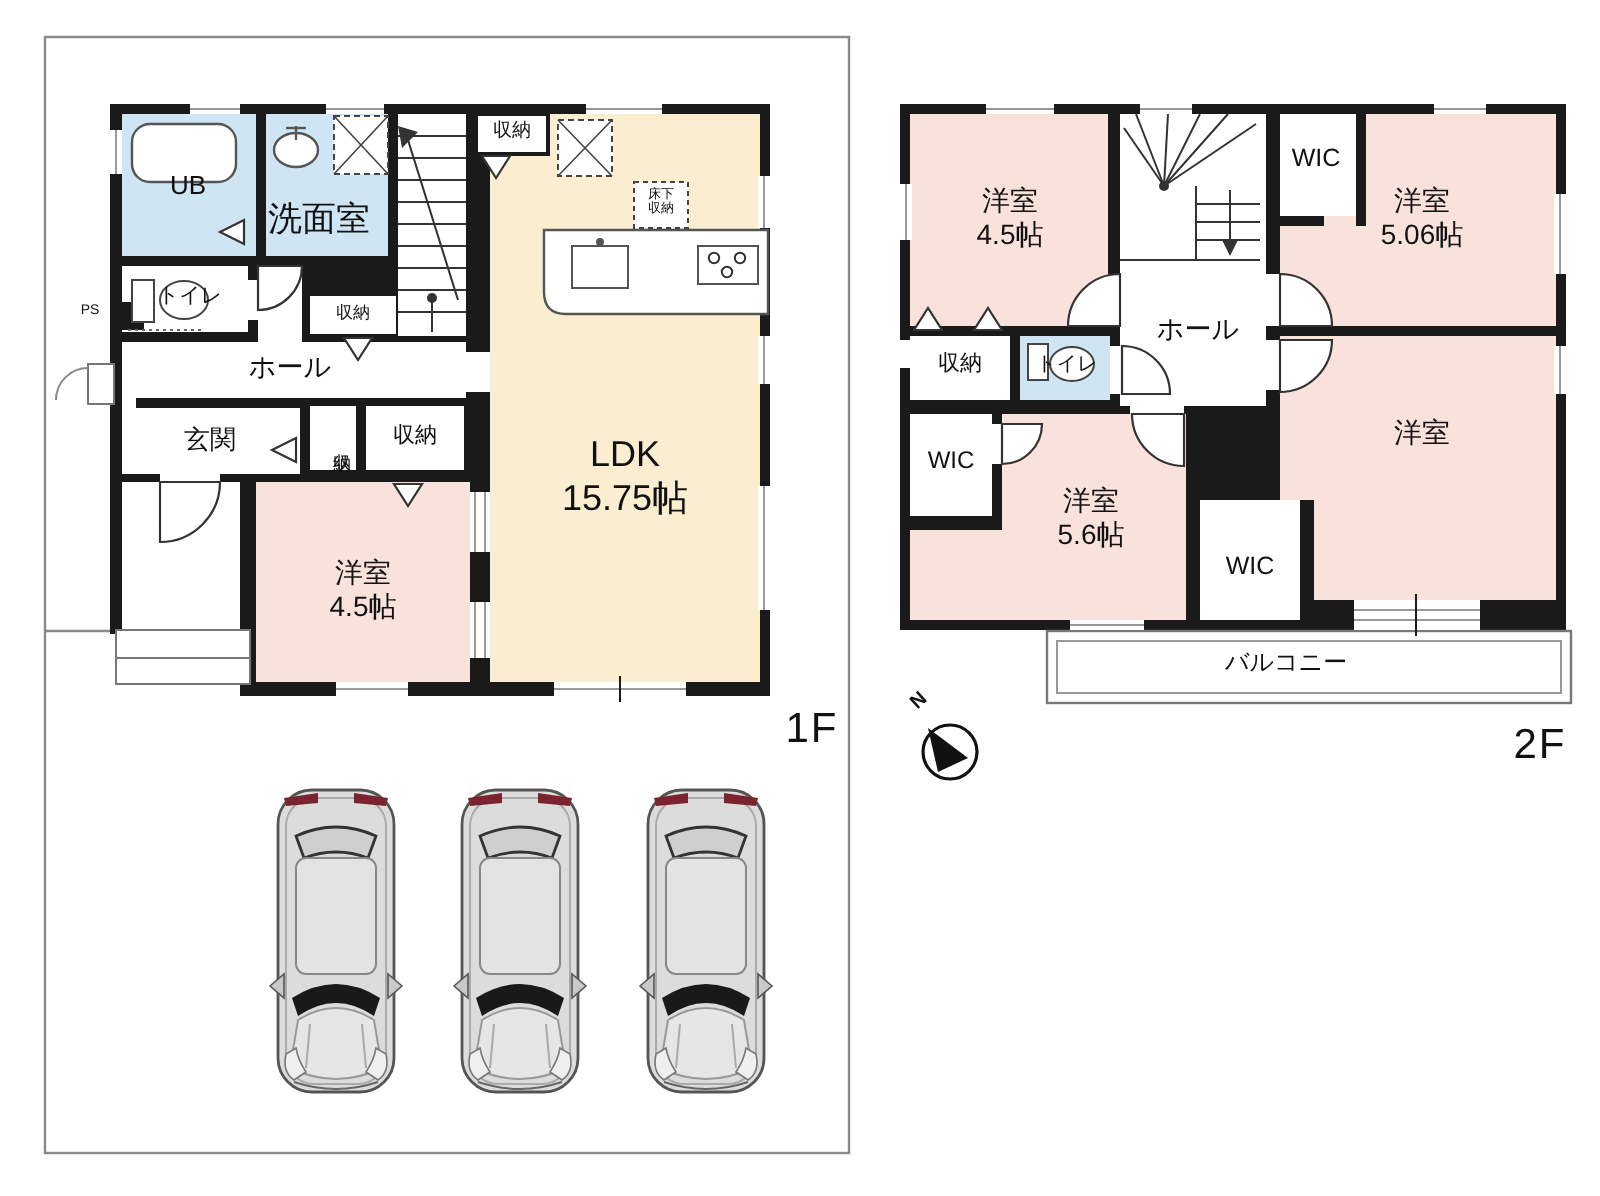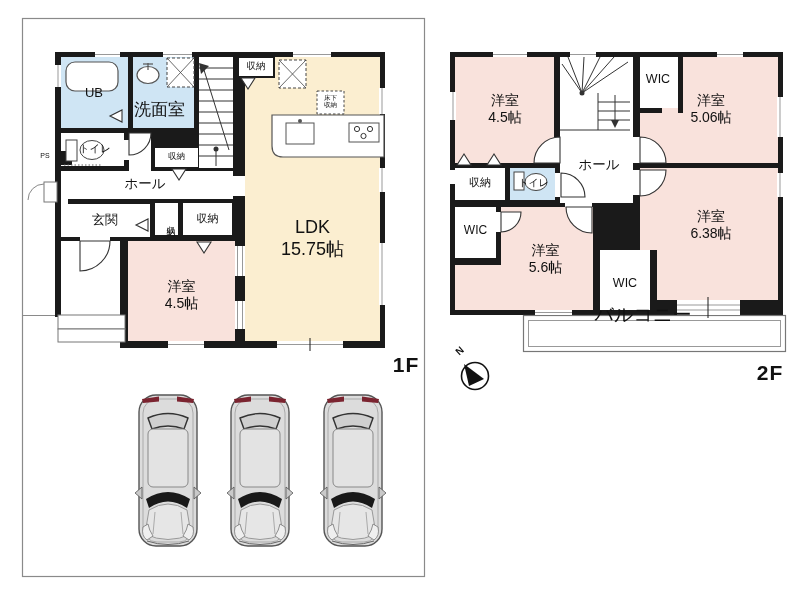--- a/index.html
+++ b/index.html
@@ -2,21 +2,21 @@
 <html><head>
 <meta charset="utf-8">
 <style>
   html,body{margin:0;padding:0;background:#fff;}
   .canvas{position:relative;width:800px;height:598px;background:#fff;overflow:hidden;
           font-family:"Liberation Sans","DejaVu Sans",sans-serif;color:#000;}
   .canvas svg{position:absolute;left:0;top:0;}
   .lbl{position:absolute;text-align:center;line-height:1.2;white-space:nowrap;color:#111;}
   .lbl span{display:block;}
   .v{writing-mode:vertical-rl;text-orientation:upright;letter-spacing:1px;}
-  .fl{font-size:21px;letter-spacing:1px;font-weight:bold;}
+  .fl{font-size:21px;letter-spacing:1px;}
   .north{transform:rotate(-42deg);font-weight:bold;}
 </style>
 </head>
 <body>
 
 <div class="canvas">
 
 <svg width="800" height="598" viewBox="0 0 800 598">
 
   <g>
@@ -292,19 +292,18 @@
 <div class="lbl" style="left:455px;top:176px;width:50px;font-size:11px">収納</div>
 <div class="lbl" style="left:512px;top:177px;width:43px;font-size:10px">トイレ</div>
 <div class="lbl" style="left:455px;top:223px;width:41px;font-size:12px">WIC</div>
 <div class="lbl" style="left:498px;top:242px;width:95px;font-size:14px">
   <span>洋室</span>
   <span>5.6帖</span>
 </div>
 <div class="lbl" style="left:600px;top:276px;width:50px;font-size:12.5px">WIC</div>
 <div class="lbl" style="left:650px;top:208px;width:122px;font-size:14px">
   <span>洋室</span>
-  <span>6.38帖</span>
-</div>
-<div class="lbl" style="left:563px;top:304px;width:160px;font-size:19px">バルコニー</div>
+</div>
+<div class="lbl" style="left:563px;top:324px;width:160px;font-size:12px">バルコニー</div>
 <div class="lbl fl" style="left:750px;top:360px;width:40px">2F</div>
 <div class="lbl north" style="left:452px;top:345px;width:16px;font-size:10px">N</div>
 
 </div>
 
 </body></html>

